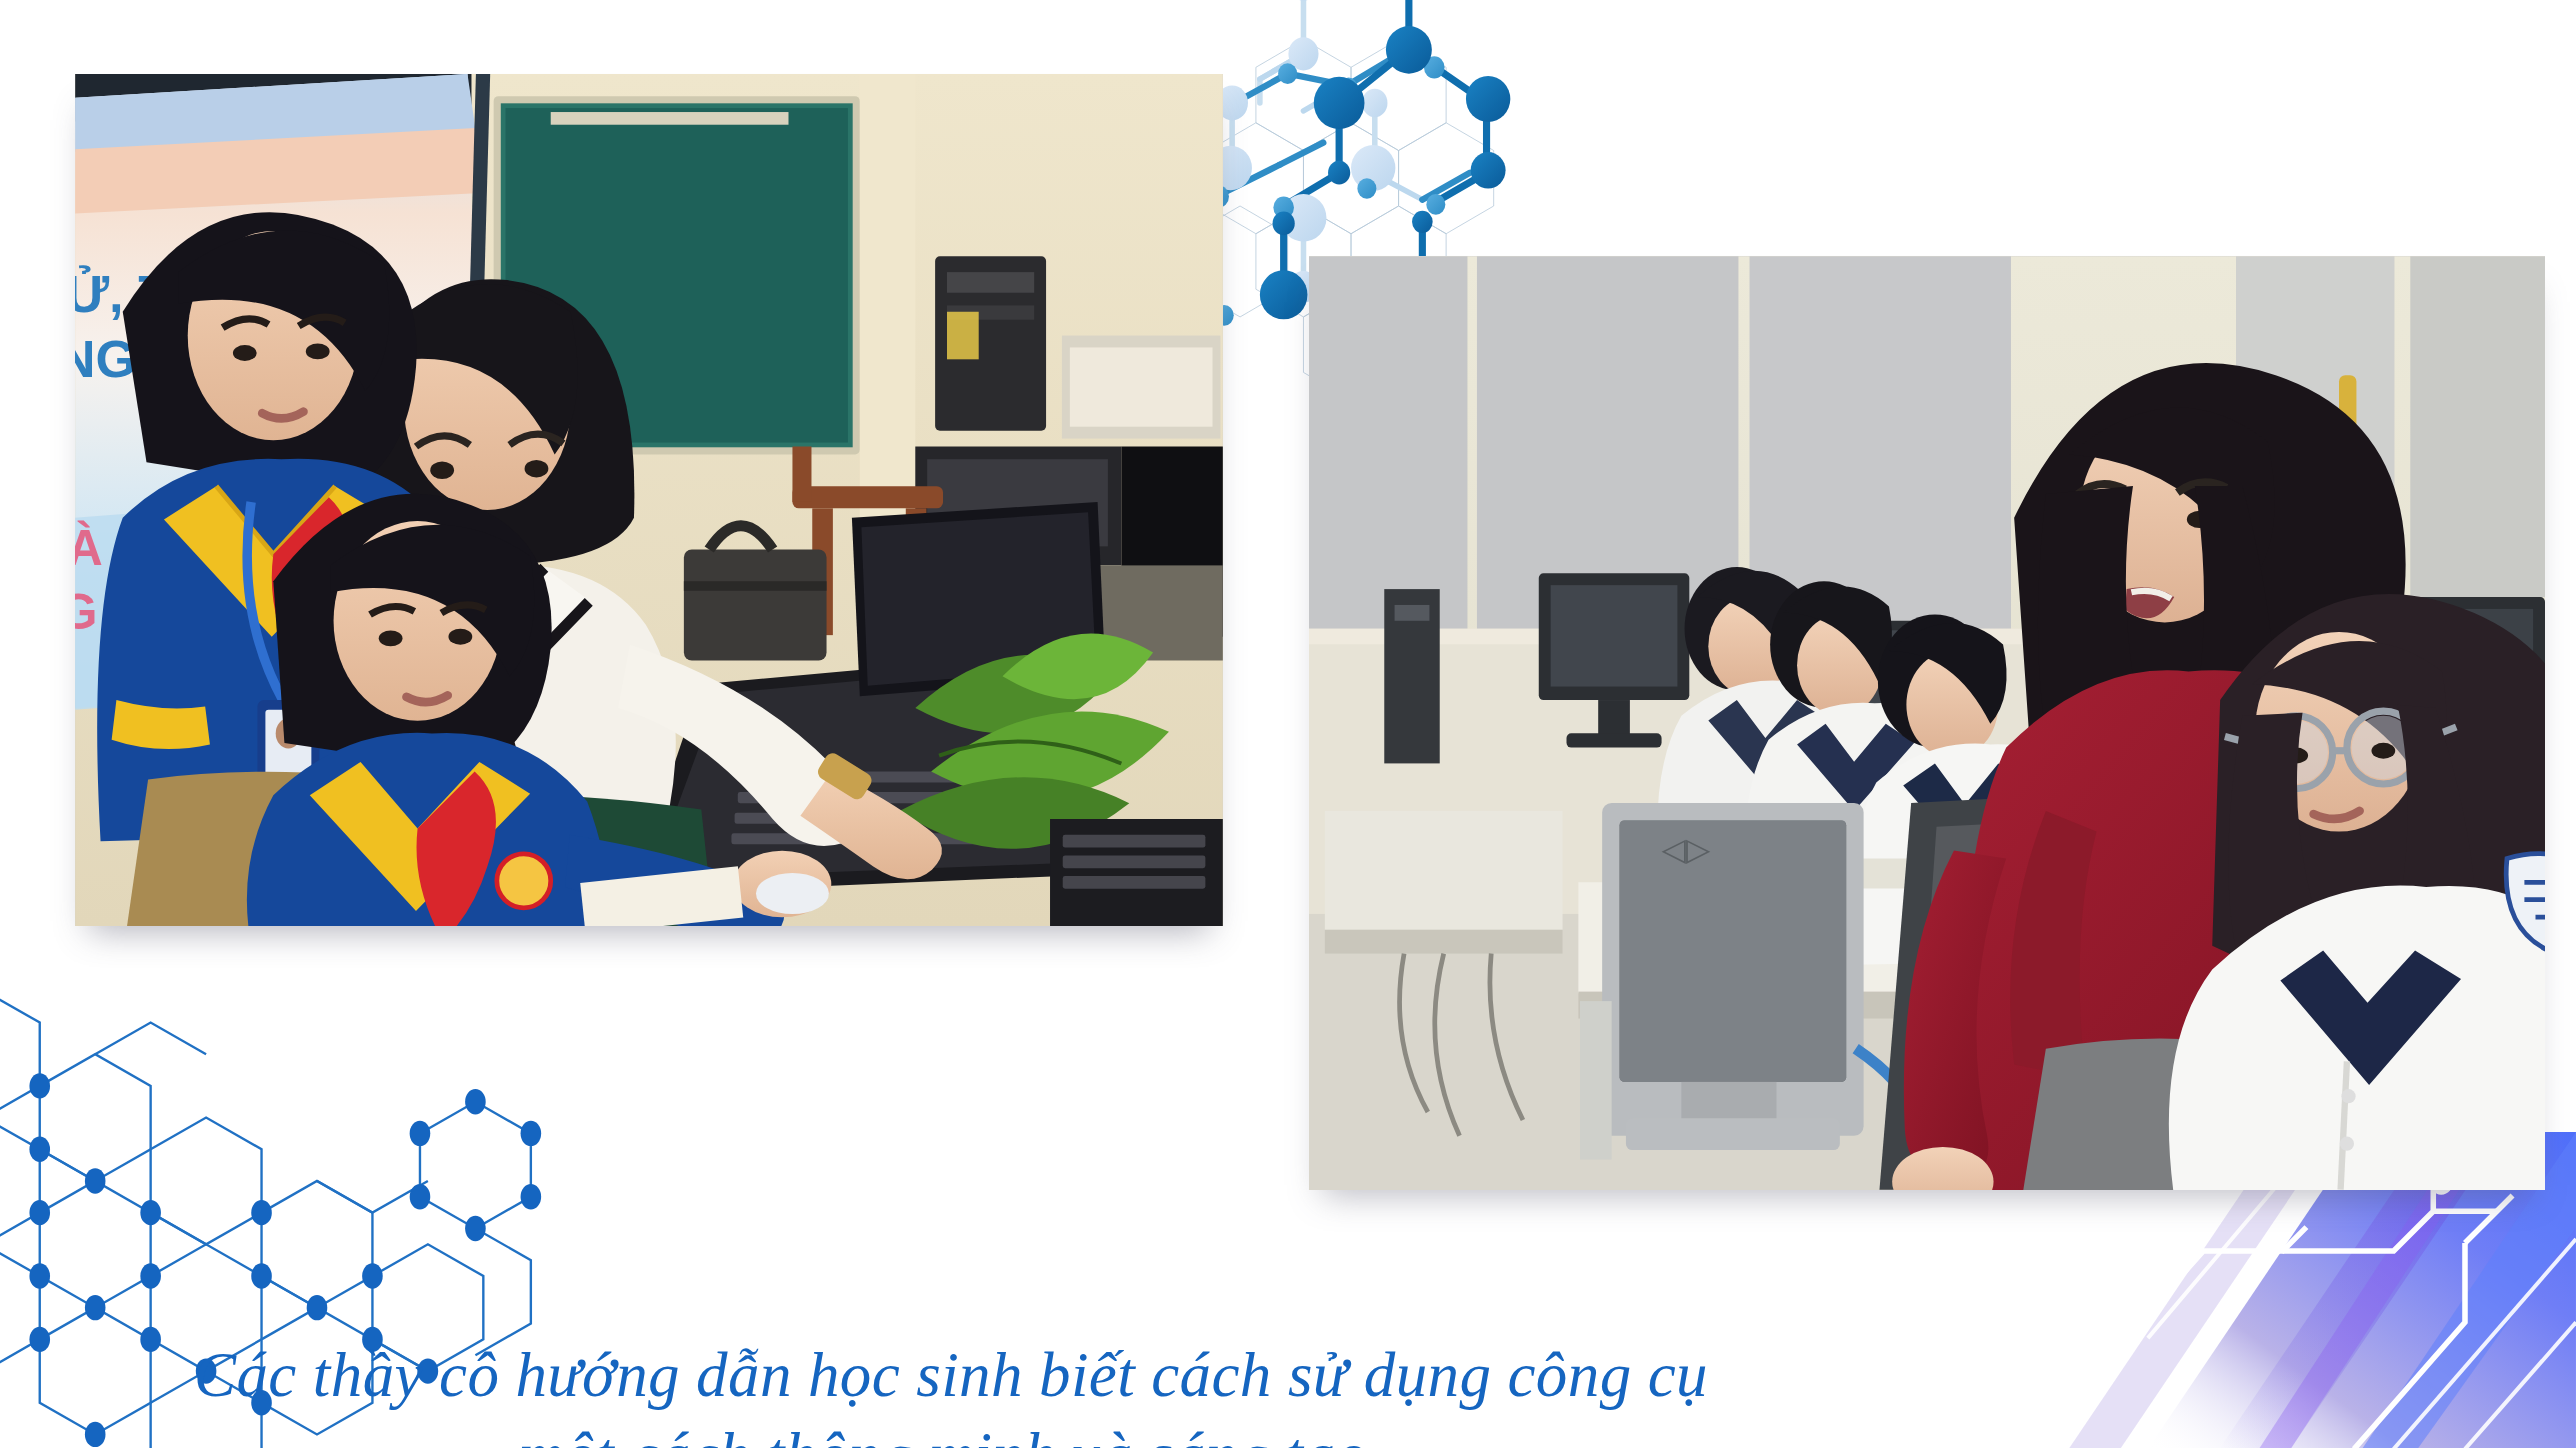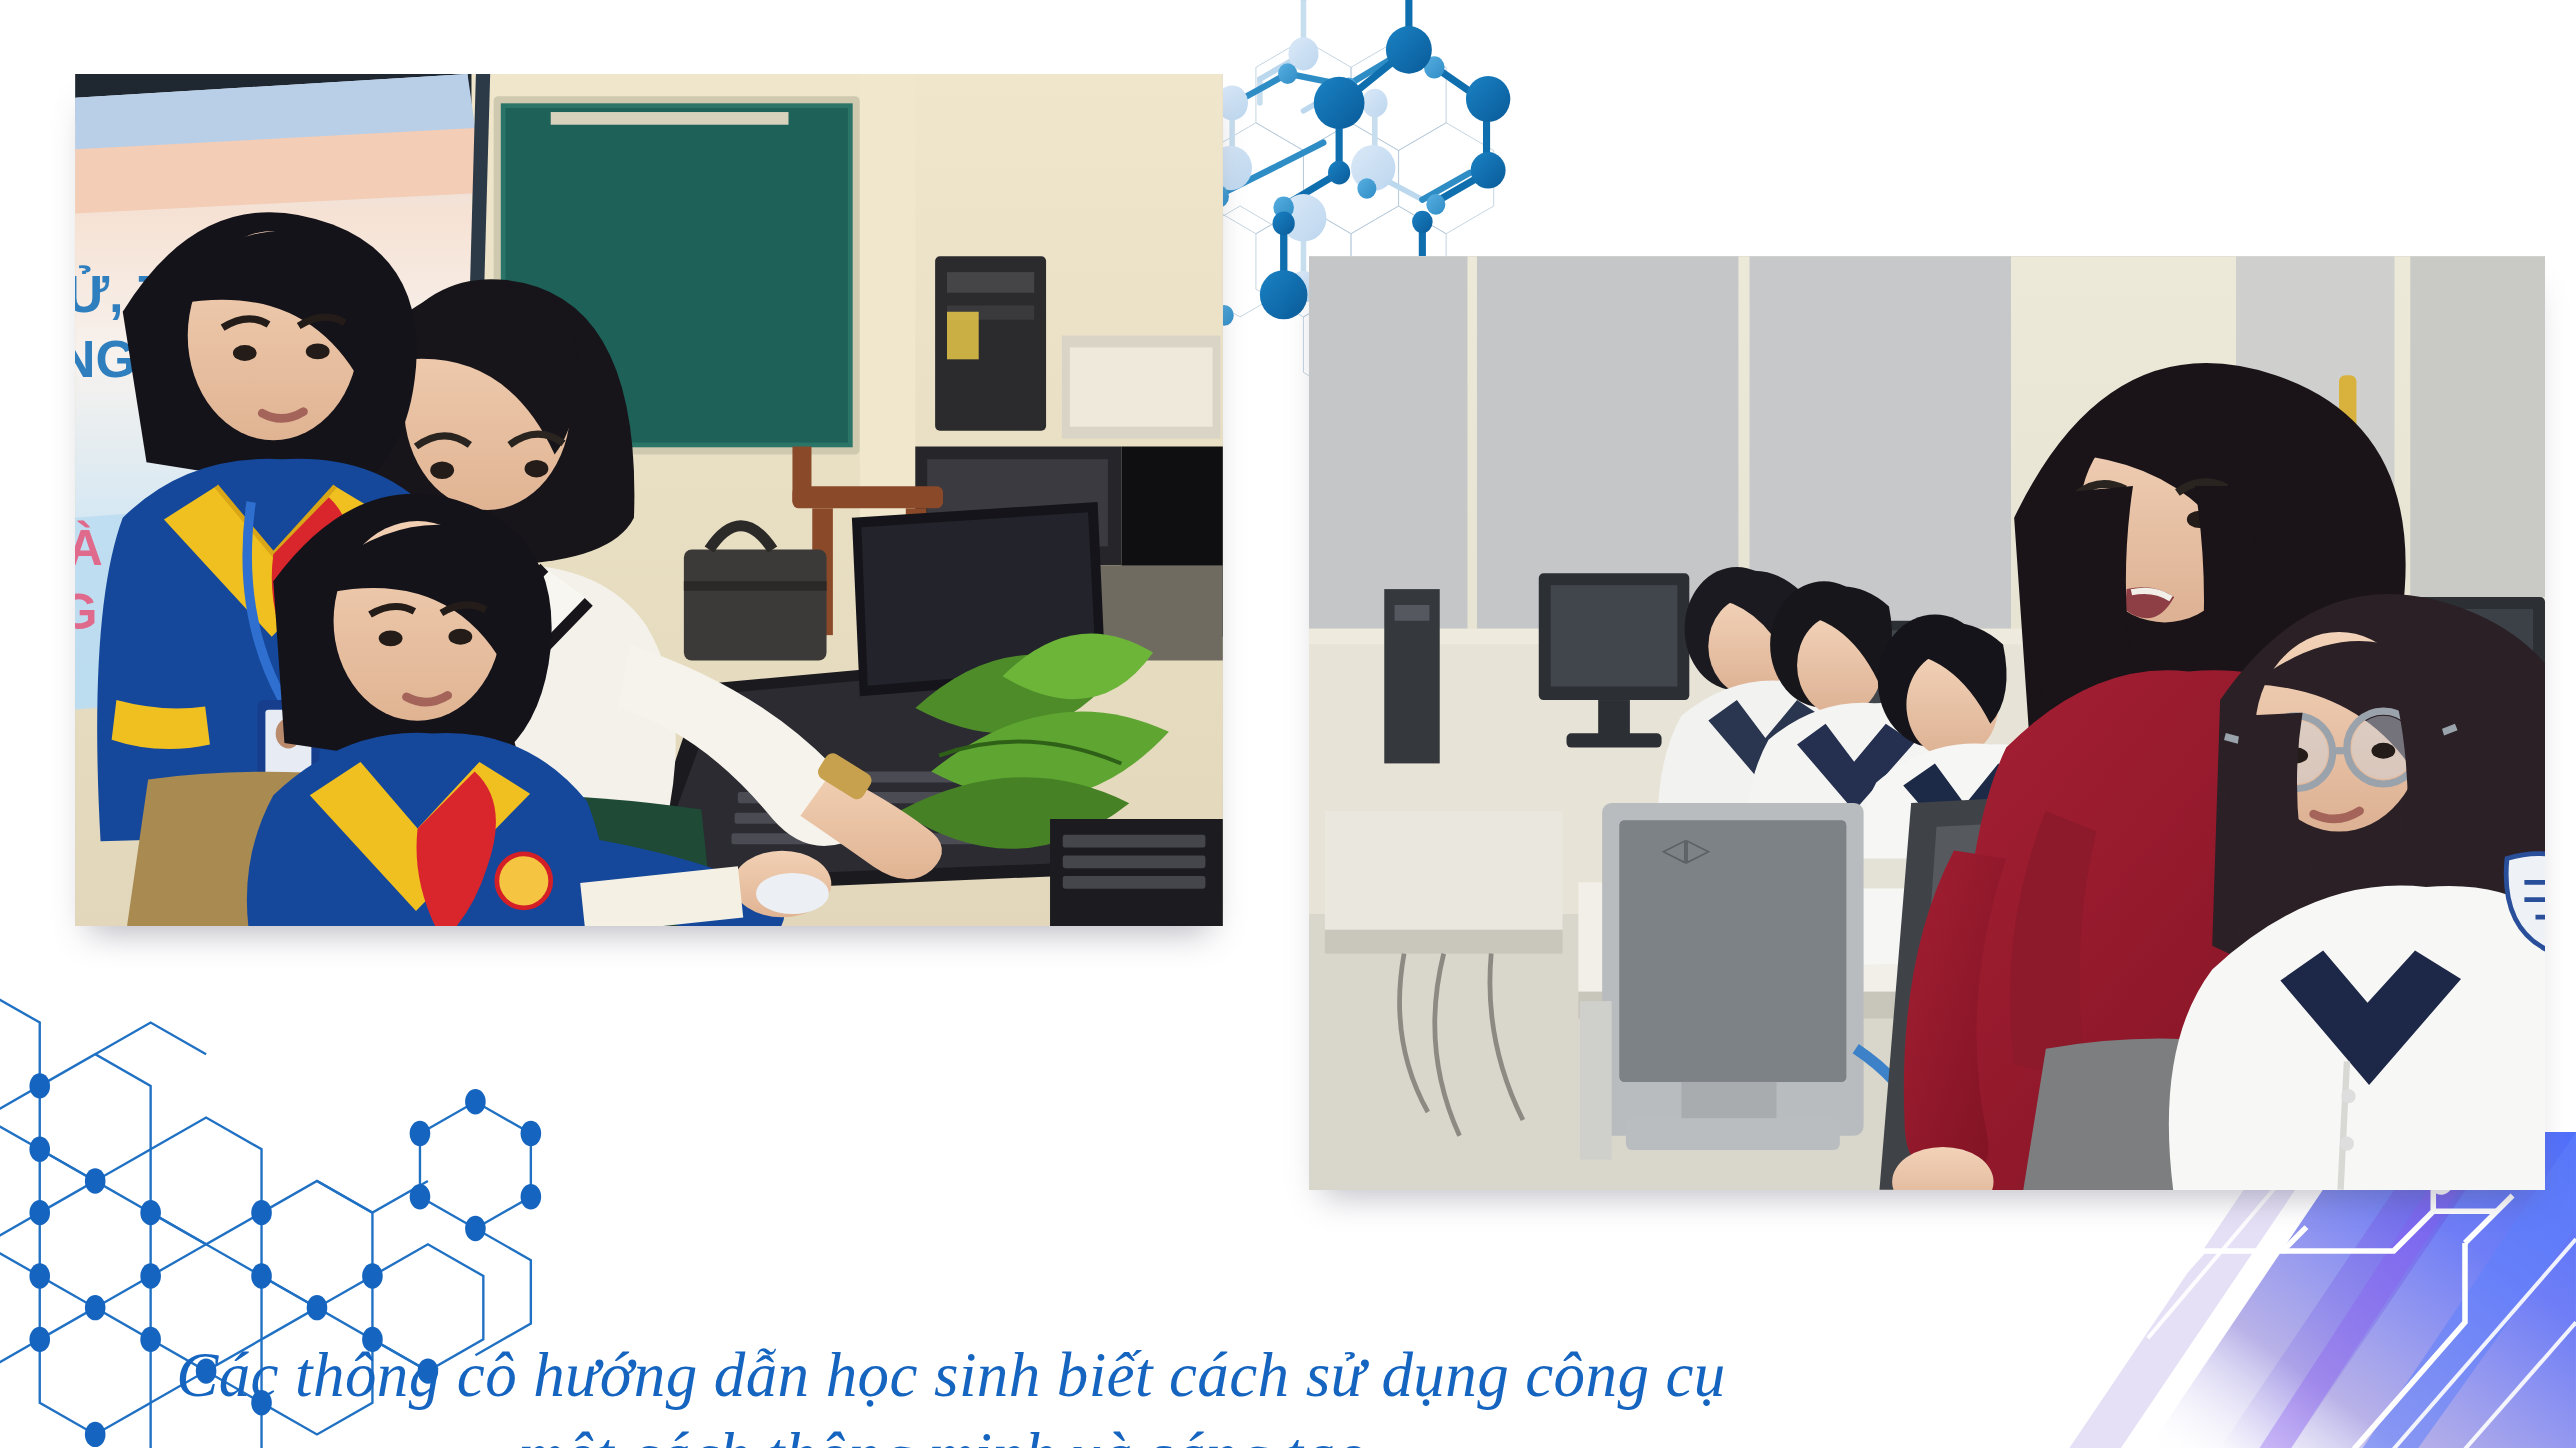--- a/index.html
+++ b/index.html
@@ -600,18 +600,18 @@
 
         <g>
           <path d="M1512,760 q54,-16 96,10 q6,70 -48,104 q-56,-30 -48,-114z" fill="#eef2f7" stroke="#2a4f9a" stroke-width="6"></path>
           <path d="M1534,790 h54 M1534,812 h54 M1548,834 h28" stroke="#2a4f9a" stroke-width="6" fill="none"></path>
         </g>
       </g>
     </svg>
   </div>
 
   <div id="caption">
-    <span>Các thông cô hướng dẫn học sinh biết cách sử dụng công cụ</span>
+    <span>Các thầy cô hướng dẫn học sinh biết cách sử dụng công cụ</span>
     <span class="l2">một cách thông minh và sáng tạo.</span>
   </div>
 
 </div>
 
 
 </body></html>

